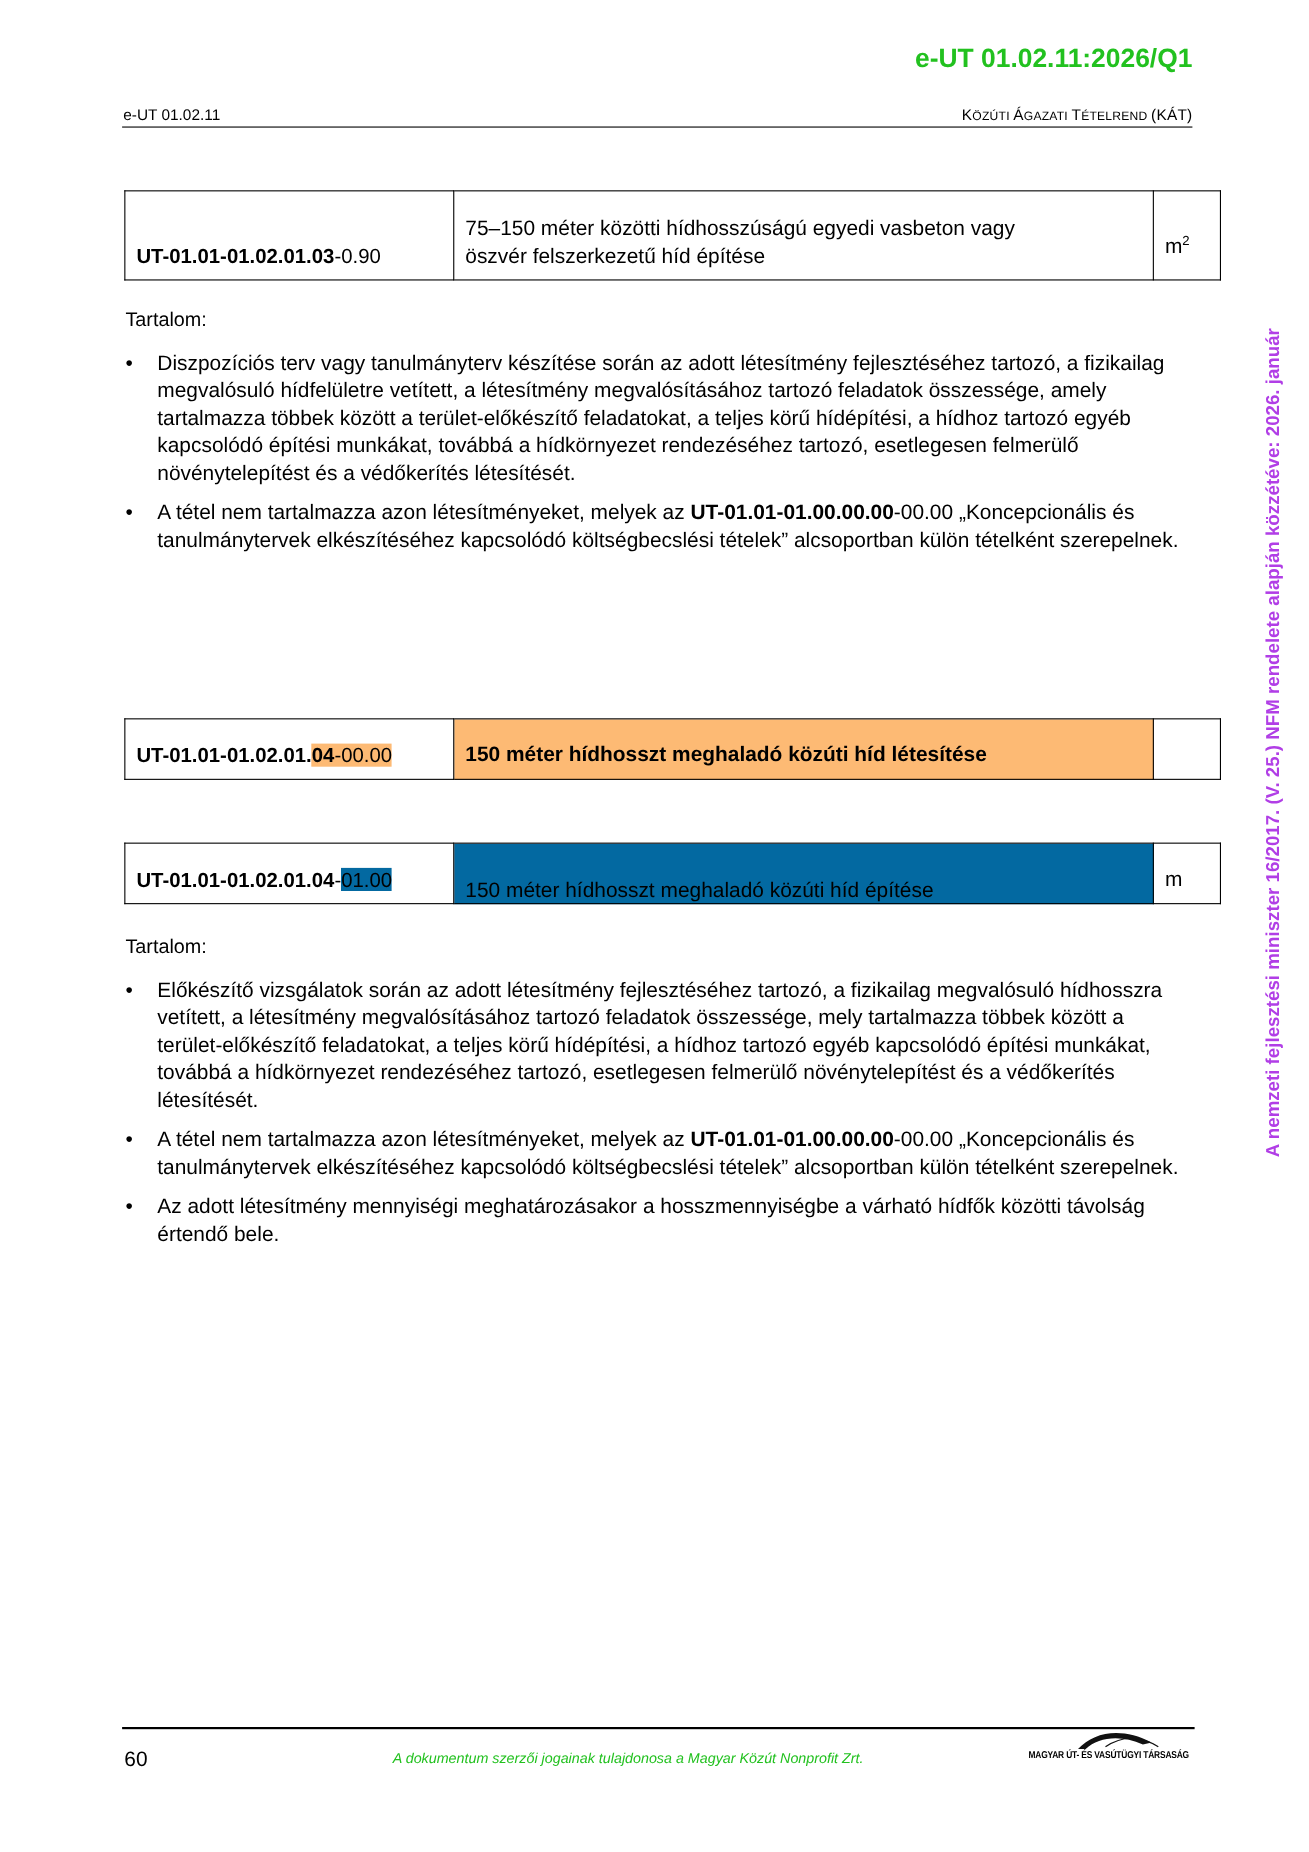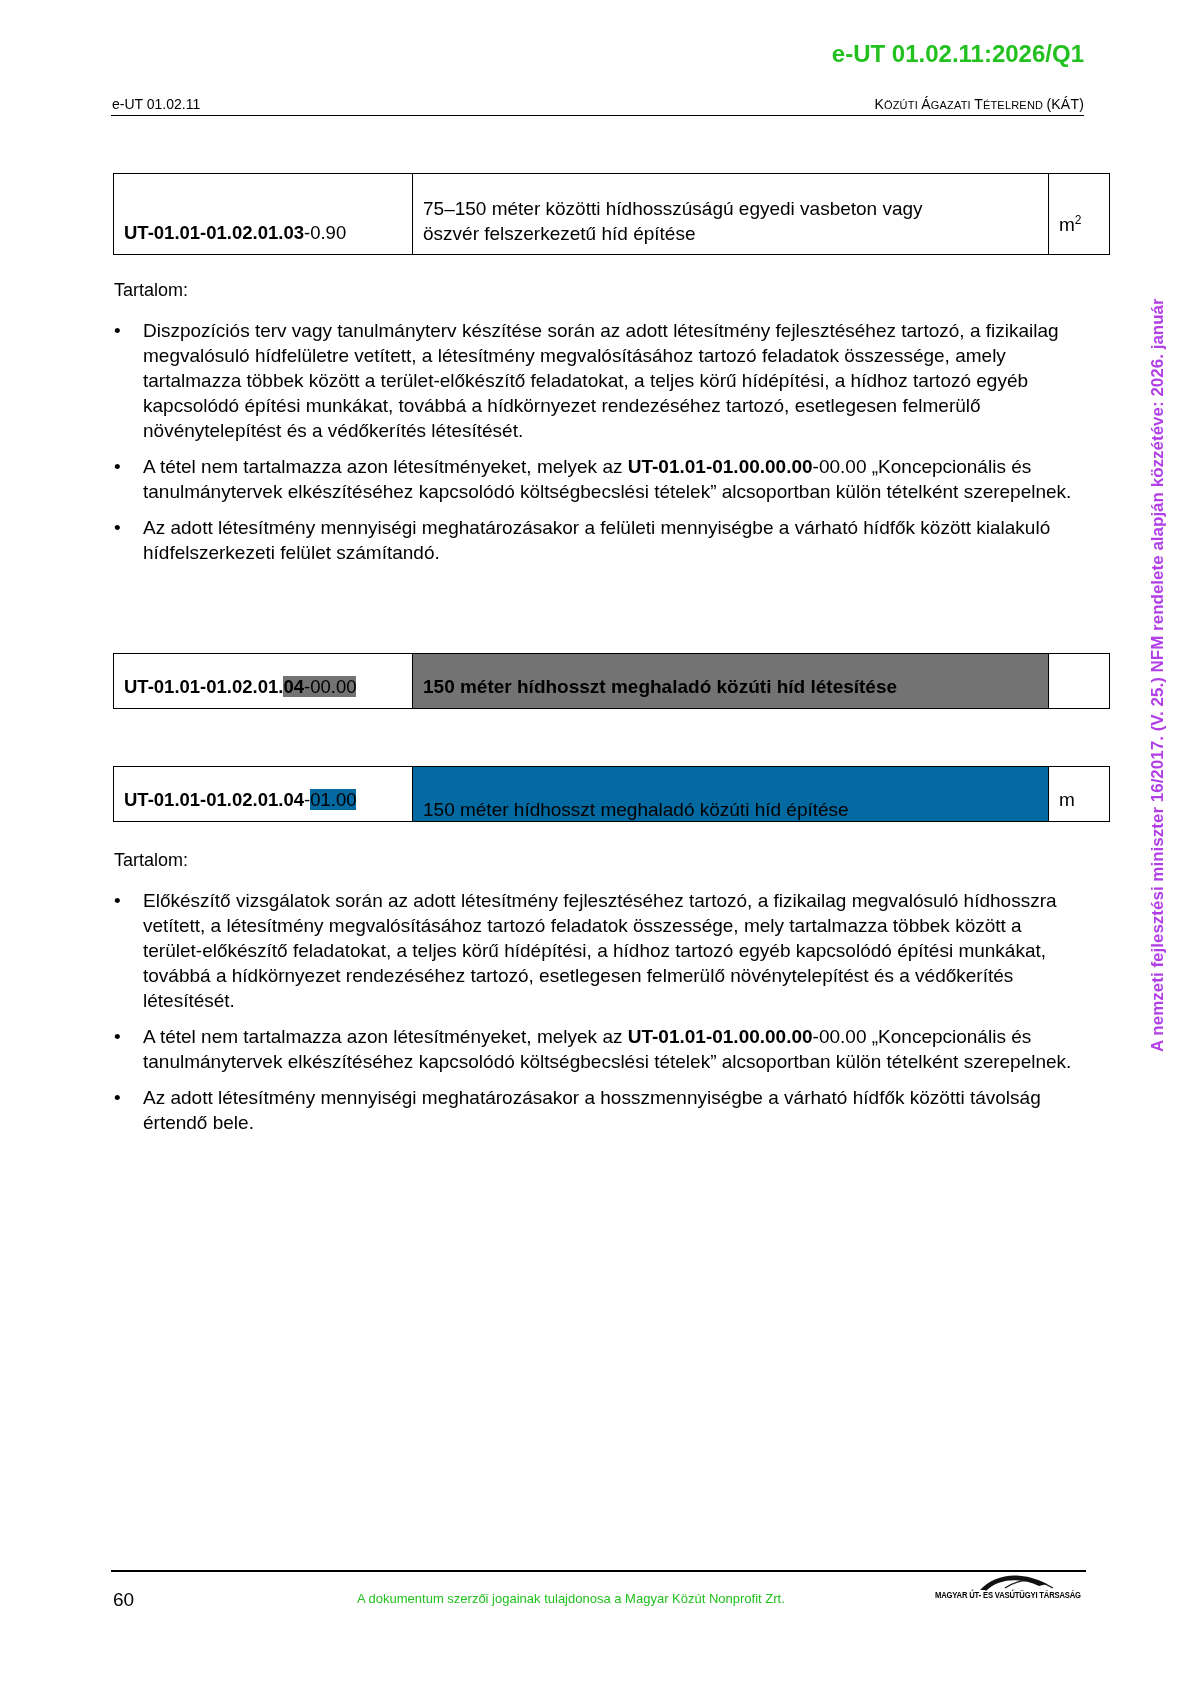--- a/index.html
+++ b/index.html
@@ -27,37 +27,37 @@
       white-space: nowrap; font-size: 17px; font-weight: bold; color: #b13ee6;
     }
     table.item {
       position: absolute; left: 113px; width: 997px; border-collapse: collapse;
       font-size: 19px;
     }
     table.item td { border: 1.5px solid #000; padding: 0 10px; vertical-align: bottom; }
     .c-code { width: 278px; padding-bottom: 10px !important; font-size: 18.5px; }
     .c-unit { width: 40px; }
     .b { font-weight: bold; }
-    .hl-orange { background: #737373; }
+    .hl-orange { background: #fdba74; }
     .hl-purple { background: #0369a1; }
     .label { position: absolute; left: 114px; font-size: 18px; }
     ul.bullets {
       position: absolute; left: 114px; width: 970px; margin: 0; padding: 0; list-style: none;
       font-size: 19px; line-height: 25px;
     }
     ul.bullets li { position: relative; padding-left: 29px; margin-bottom: 11px; }
     ul.bullets li::before {
       content: "•"; position: absolute; left: 0; top: 0; font-size: 19px;
     }
     .foot-line {
       position: absolute; left: 111px; width: 975px; top: 1570px; height: 2px; background: #000;
     }
     .page-num { position: absolute; left: 113px; top: 1589px; font-size: 19px; }
     .foot-text {
-      position: absolute; left: 357px; top: 1591px; font-size: 13px; color: #22c11f; text-align: center;
+      position: absolute; left: 357px; top: 1591px; font-size: 13px; font-style: italic; color: #22c11f; text-align: center;
     }
     .logo { position: absolute; left: 935px; top: 1568px; width: 150px; height: 40px; text-decoration: underline; }
     .logo-text {
       position: absolute; left: 0; top: 22px; font-size: 9px; font-weight: bold; white-space: nowrap;
       letter-spacing: -0.2px; transform: scaleX(0.85); transform-origin: 0 0;
     }
   </style>
 </head>
 <body>
 
@@ -75,21 +75,20 @@
     <td style="padding-bottom:8px; line-height:25px;"><span>75–150 méter közötti hídhosszúságú egyedi vasbeton vagy</span><br><span>öszvér felszerkezetű híd építése</span></td>
     <td class="c-unit" style="padding-bottom:18px;"><span>m</span><sup style="font-size:12px;">2</sup></td>
   </tr>
 </tbody>
   </table>
 
 <div class="label" style="top:280px;">Tartalom:</div>
 <ul class="bullets" style="top:318px;">
   <li>Diszpozíciós terv vagy tanulmányterv készítése során az adott létesítmény fejlesztéséhez tartozó, a fizikailag megvalósuló hídfelületre vetített, a létesítmény megvalósításához tartozó feladatok összessége, amely tartalmazza többek között a terület-előkészítő feladatokat, a teljes körű hídépítési, a hídhoz tartozó egyéb kapcsolódó építési munkákat, továbbá a hídkörnyezet rendezéséhez tartozó, esetlegesen felmerülő növénytelepítést és a védőkerítés létesítését.</li>
   <li><span>A tétel nem tartalmazza azon létesítményeket, melyek az </span><span class="b">UT-01.01-01.00.00.00</span><span>-00.00</span><span> „Koncepcionális és tanulmánytervek elkészítéséhez kapcsolódó költségbecslési tételek” alcsoportban külön tételként szerepelnek.</span></li>
-  <li>Az adott létesítmény mennyiségi meghatározásakor a felületi mennyiségbe a várható hídfők között kialakuló hídfelszerkezeti felület számítandó.</li>
 </ul>
 
 <table class="item" style="top:653px;">
   <tbody>
       <tr style="height:55px;">
     <td class="c-code"><span class="b">UT-01.01-01.02.01.</span><span class="hl-orange"><span class="b">04</span><span>-00.00</span></span></td>
     <td class="hl-orange b" style="padding-bottom:10px;">150 méter hídhosszt meghaladó közúti híd létesítése</td>
     <td class="c-unit"></td>
   </tr>
 </tbody>

